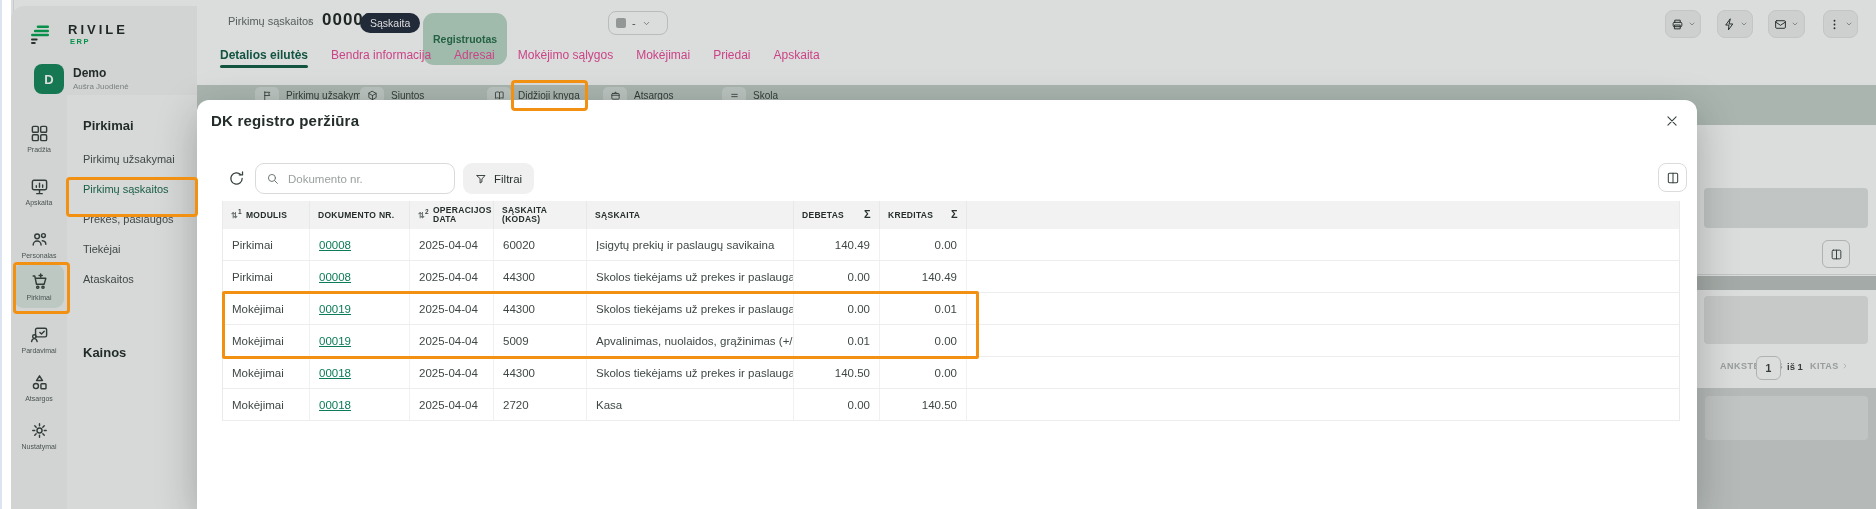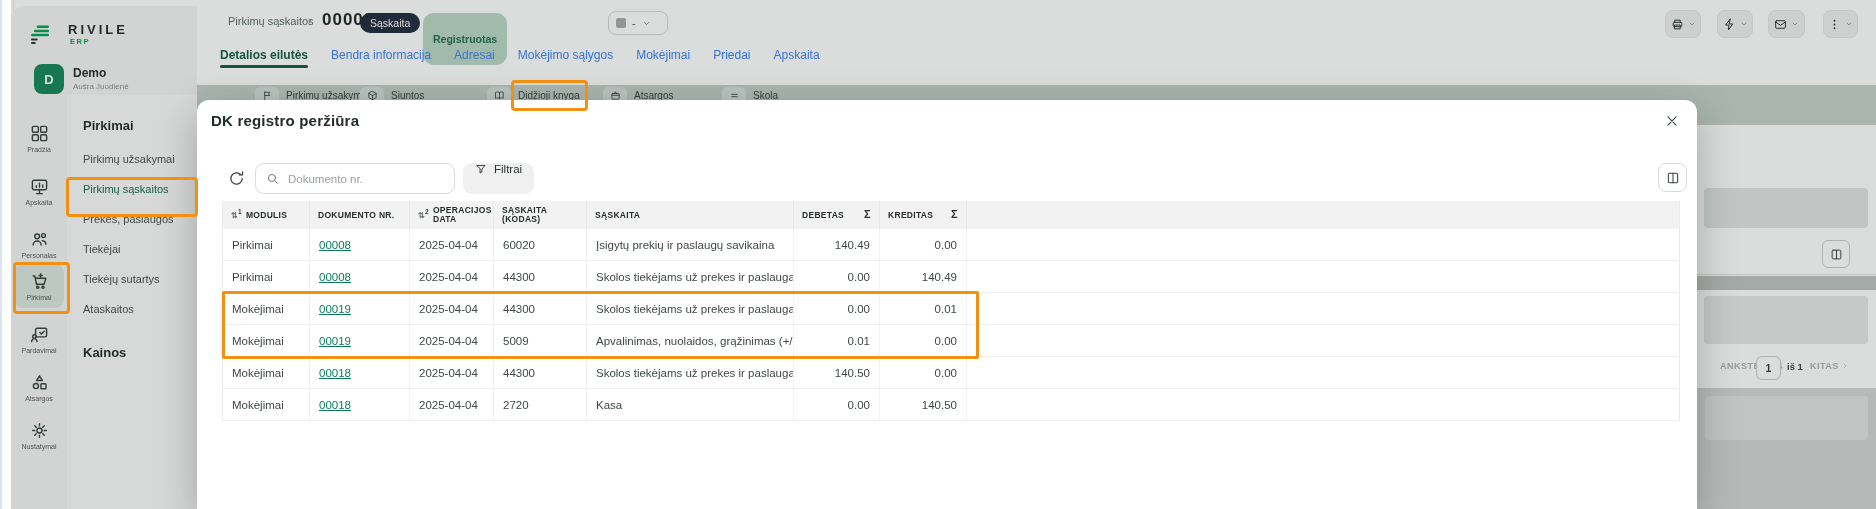--- a/index.html
+++ b/index.html
@@ -60,21 +60,21 @@
   .dd-chev{width:9px;height:9px;color:#5a6460}
   .hdr-actions{left:0;top:0}
   .hbtn{position:absolute;top:10px;height:28px;border-radius:8px;background:#eff1f0;border:1px solid #e2e5e3;
     display:flex;align-items:center;justify-content:center;gap:4px;box-sizing:border-box;cursor:pointer}
   .hbtn:nth-of-type(1){left:1468px;width:36px}.hbtn:nth-of-type(2){left:1520px;width:36px}
   .hbtn:nth-of-type(3){left:1571px;width:37px}.hbtn:nth-of-type(4){left:1626px;width:35px}
   .hbi{width:13px;height:13px;color:#252e2b}
   .hbc{width:8px;height:8px;color:#5a6460}
   
   .tabs{left:23px;top:48px;display:flex;gap:23px;height:18px;align-items:flex-start}
-  .tab{position:relative;font-size:12px;color:#3b82f6;cursor:pointer;white-space:nowrap}
+  .tab{position:relative;font-size:12px;color:#ec4899;cursor:pointer;white-space:nowrap}
   .tab.active{color:#0e5c44;font-weight:bold}
   .tab .uline{display:none}
   .tab.active .uline{display:block;position:absolute;left:0;right:0;bottom:-6px;height:3px;
     border-radius:2px;background:#0e5c44}
   
   .band{left:197px;top:85px;width:1679px;height:40px;background:#c4d0c9}
   .qa{position:absolute;top:2px;height:17px;display:flex;align-items:center;gap:7px;cursor:pointer}
   .qa:nth-of-type(1){left:58px}.qa:nth-of-type(2){left:163px}.qa:nth-of-type(3){left:290px}
   .qa:nth-of-type(4){left:406px}.qa:nth-of-type(5){left:525px}
   .qa-chip{width:24px;height:17px;border-radius:5px;background:#d8e1dc;display:flex;
@@ -109,21 +109,21 @@
   .m-title{left:14px;top:12px;font-size:15px;font-weight:bold;letter-spacing:.2px;color:#232d2a}
   .m-close{left:1464px;top:10px;width:22px;height:22px;color:#333d39;cursor:pointer;padding:4px;box-sizing:border-box}
   .m-refresh{left:27px;top:66px;width:25px;height:25px;color:#39433f;cursor:pointer;padding:4px;box-sizing:border-box}
   .m-search{left:58px;top:63px;width:200px;height:31px;border:1px solid #d8dbda;border-radius:9px;
     background:#fff;display:flex;align-items:center;gap:7px;padding:0 10px;box-sizing:border-box}
   .m-search-ic{width:13px;height:13px;color:#6a736f}
   .m-search input{border:none;outline:none;width:150px;font-size:11.5px;color:#2a332f;background:transparent;
     font-family:"Liberation Sans",sans-serif}
   .m-search input::placeholder{color:#9aa19e}
   .m-filter{left:266px;top:63px;height:31px;padding:0 12px;border-radius:9px;background:#eff0ef;
-    display:flex;align-items:flex-start;gap:7px;font-size:11.5px;color:#2a332f;cursor:pointer}
+    display:flex;align-items:center;gap:7px;font-size:11.5px;color:#2a332f;cursor:pointer}
   .m-filter-ic{width:12px;height:12px;color:#2a332f}
   .m-cols{left:1461px;top:63px;width:27px;height:27px;border:1px solid #d9dcdb;border-radius:8px;
     background:#fff;display:flex;align-items:center;justify-content:center;cursor:pointer}
   .m-cols-ic{width:14px;height:14px;color:#39433f}
   
   .gl-table{left:25px;top:101px;width:1458px;border-left:1px solid #e9ebea;border-right:1px solid #e9ebea;box-sizing:border-box}
   .thead{display:flex;height:28px;background:#f1f2f1}
   .th{display:flex;align-items:center;gap:4px;padding:0 8px;box-sizing:border-box;font-size:8.5px;
     font-weight:bold;letter-spacing:.3px;color:#252e2b;border-right:1px solid #e7e9e8;line-height:1.05;cursor:pointer}
   .thead .th:nth-of-type(1){width:87px}.thead .th:nth-of-type(2){width:100px}
@@ -271,23 +271,20 @@
       </div>
 
       <div class="sb-item">
         <span>Prekės, paslaugos</span>
       </div>
 
       <div class="sb-item">
         <span>Tiekėjai</span>
       </div>
 
-      <div class="sb-item">
-        <span>Tiekėjų sutartys</span>
-      </div>
 
       <div class="sb-item">
         <span>Ataskaitos</span>
       </div>
     </div>
   <div class="ab sb-heading sb-h2">Kainos</div>
 </nav>
 
 <header class="ab topbar">
   <div class="ab bc-parent">Pirkimų sąskaitos</div>

